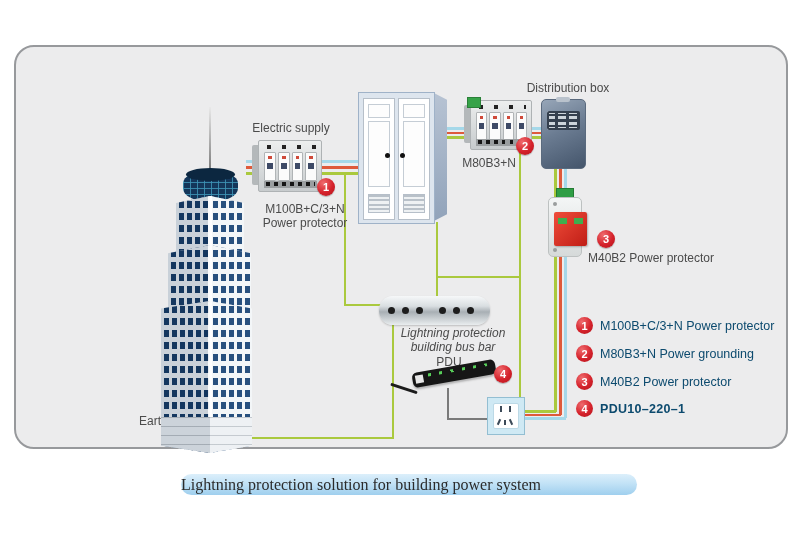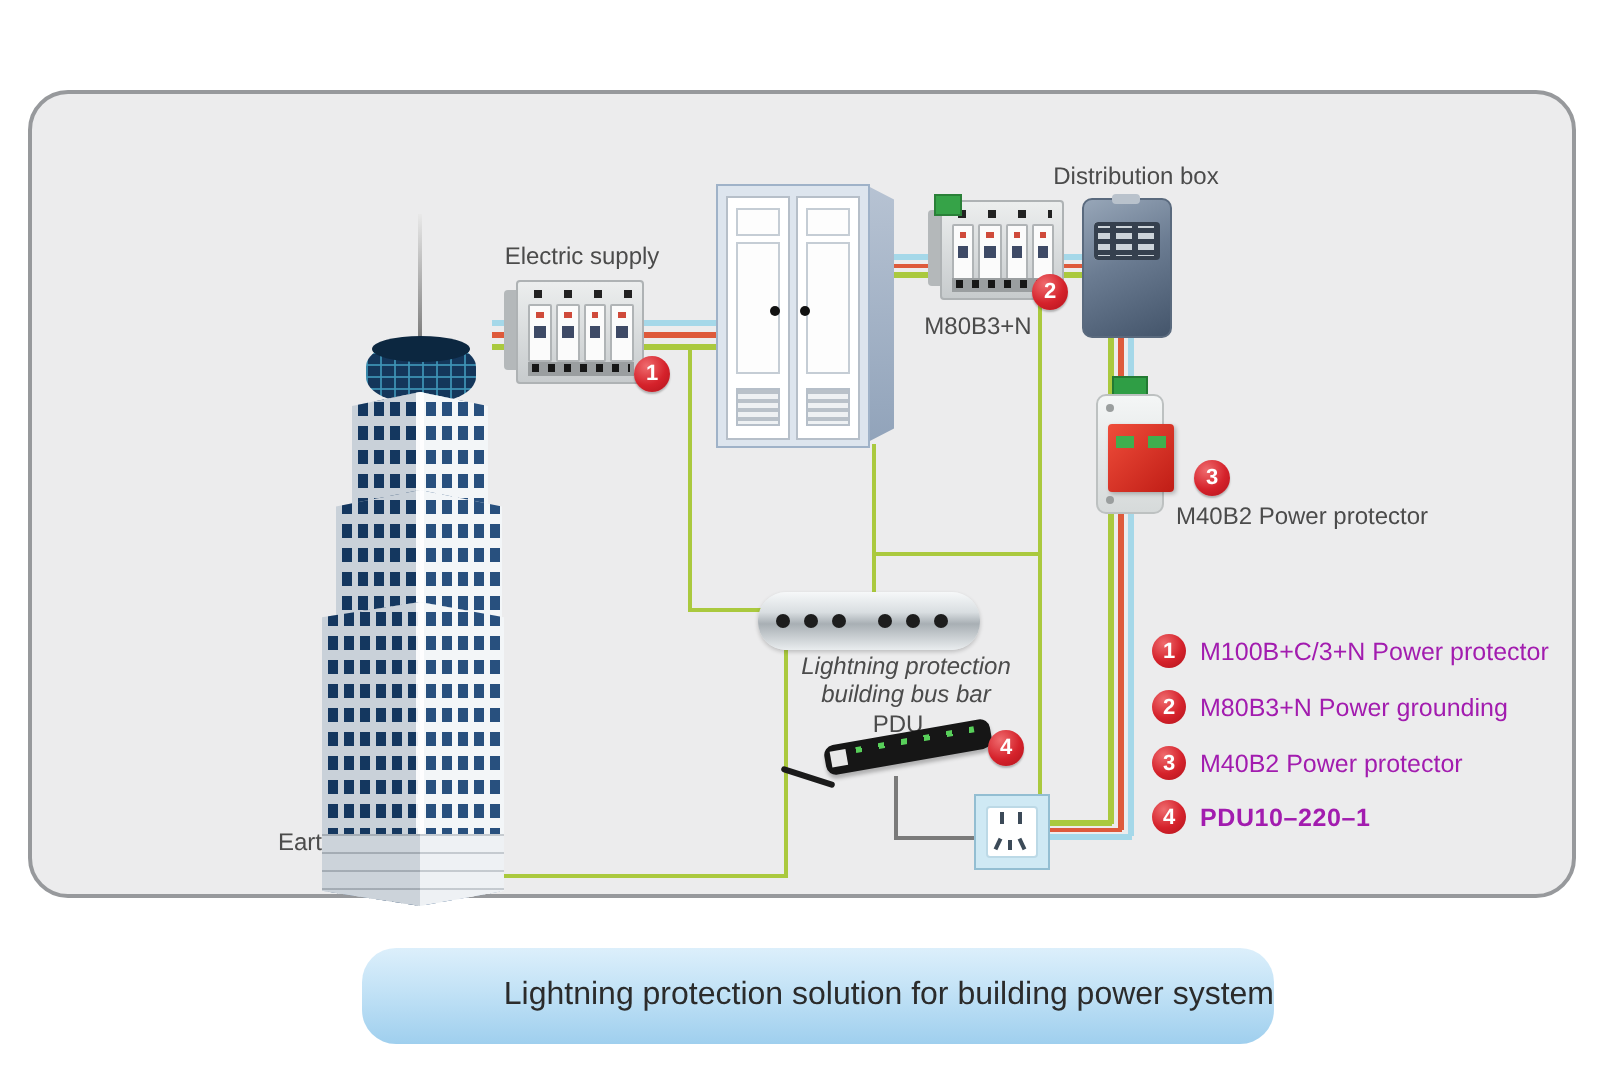--- a/index.html
+++ b/index.html
@@ -116,27 +116,27 @@
   
   .socket{position:absolute;left:487px;top:397px;width:36px;height:36px;background:#cfe9f4;border:1px solid #93bed2;z-index:3;}
   .socket-inner{position:absolute;left:5px;top:5px;right:5px;bottom:5px;background:#ffffff;border:1px solid #bcd9e6;border-radius:2px;}
   .pin{position:absolute;background:#3c4a58;}
 
   
   .legend-row{position:absolute;display:flex;align-items:center;gap:7px;z-index:5;}
   .legend-badge{width:17px;height:17px;border-radius:50%;flex:0 0 17px;
                 background:radial-gradient(circle at 35% 28%,#ef6b6e 0%,#d5222b 55%,#b2131c 100%);
                 color:#fff;font-size:11px;font-weight:bold;display:flex;align-items:center;justify-content:center;}
-  .legend-text{font-size:12.5px;color:#a21caf;white-space:nowrap;}
+  .legend-text{font-size:12.5px;color:#0c4a6e;white-space:nowrap;}
   .legend-text.bold{font-weight:bold;letter-spacing:.3px;}
 
   
-  .caption{position:absolute;left:181px;top:474px;width:456px;height:48px;border-radius:17px;
+  .caption{position:absolute;left:181px;top:474px;width:456px;height:21px;border-radius:17px;
            background:linear-gradient(to bottom,#dceffb 0%,#c2e2f6 45%,#9fcfee 100%);
-           display:flex;align-items:center;justify-content:flex-end;}
+           display:flex;align-items:center;justify-content:flex-start;font-family:Liberation Serif, serif;}
   .caption-text{font-size:16px;color:#2b2b2b;}
 </style>
 </head>
 <body>
 
 <div class="stage">
 
   <div class="panel"></div>
 
   <div>
@@ -272,20 +272,24 @@
     <div class="pin" style="left:16px;top:22px;width:2px;height:5px;"></div>
   </div>
 
   <div class="badge" style="left:317px;top:178px;">1</div>
   <div class="badge" style="left:516px;top:137px;">2</div>
   <div class="badge" style="left:597px;top:230px;">3</div>
   <div class="badge" style="left:494px;top:365px;">4</div>
 
   <div class="lbl" style="left:291px;top:121px;">Electric supply</div>
   <div class="lbl" style="left:568px;top:81px;">Distribution box</div>
+  <div class="lbl lbl2" style="left:305px;top:202px;">
+    <div>M100B+C/3+N</div>
+    <div>Power protector</div>
+  </div>
   <div class="lbl" style="left:489px;top:156px;">M80B3+N</div>
   <div class="lbl" style="left:651px;top:251px;">M40B2 Power protector</div>
   <div class="lbl lbl2" style="left:453px;top:327px;line-height:13.5px;font-style:italic;">
     <div>Lightning protection</div>
     <div>building bus bar</div>
   </div>
   <div class="lbl" style="left:449px;top:355px;">PDU</div>
   <div class="lbl" style="left:165px;top:414px;">Earth mat</div>
 
   <div class="legend-row" style="left:576px;top:317px;">

